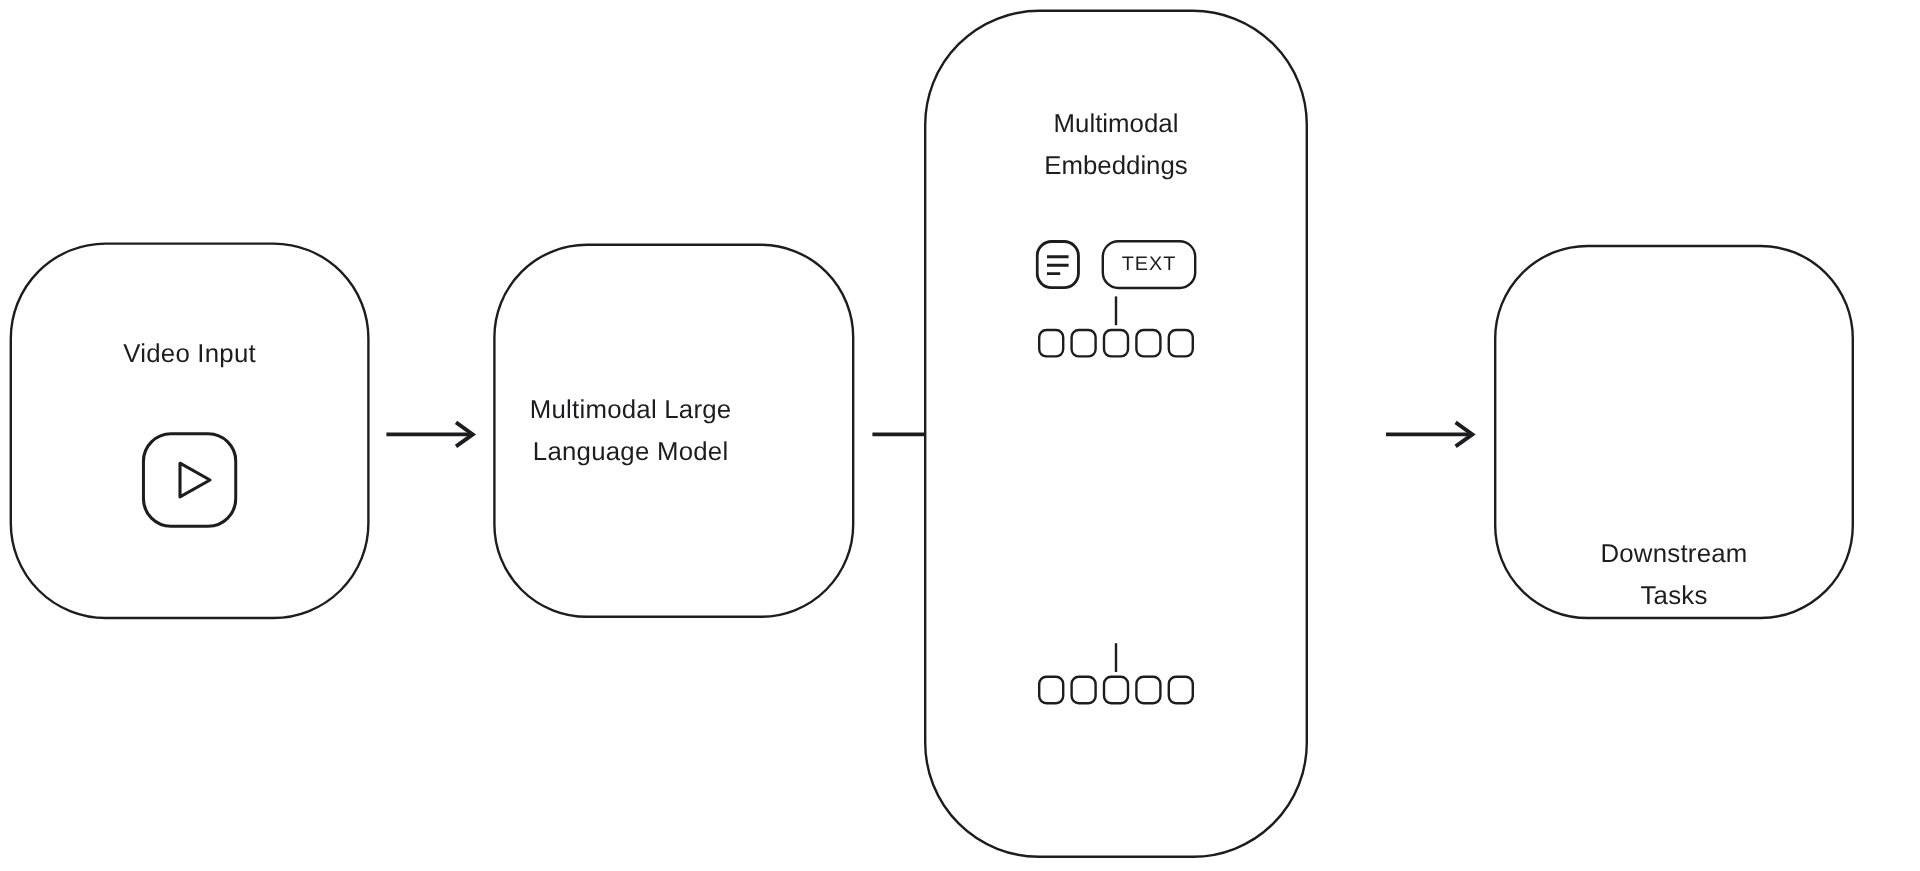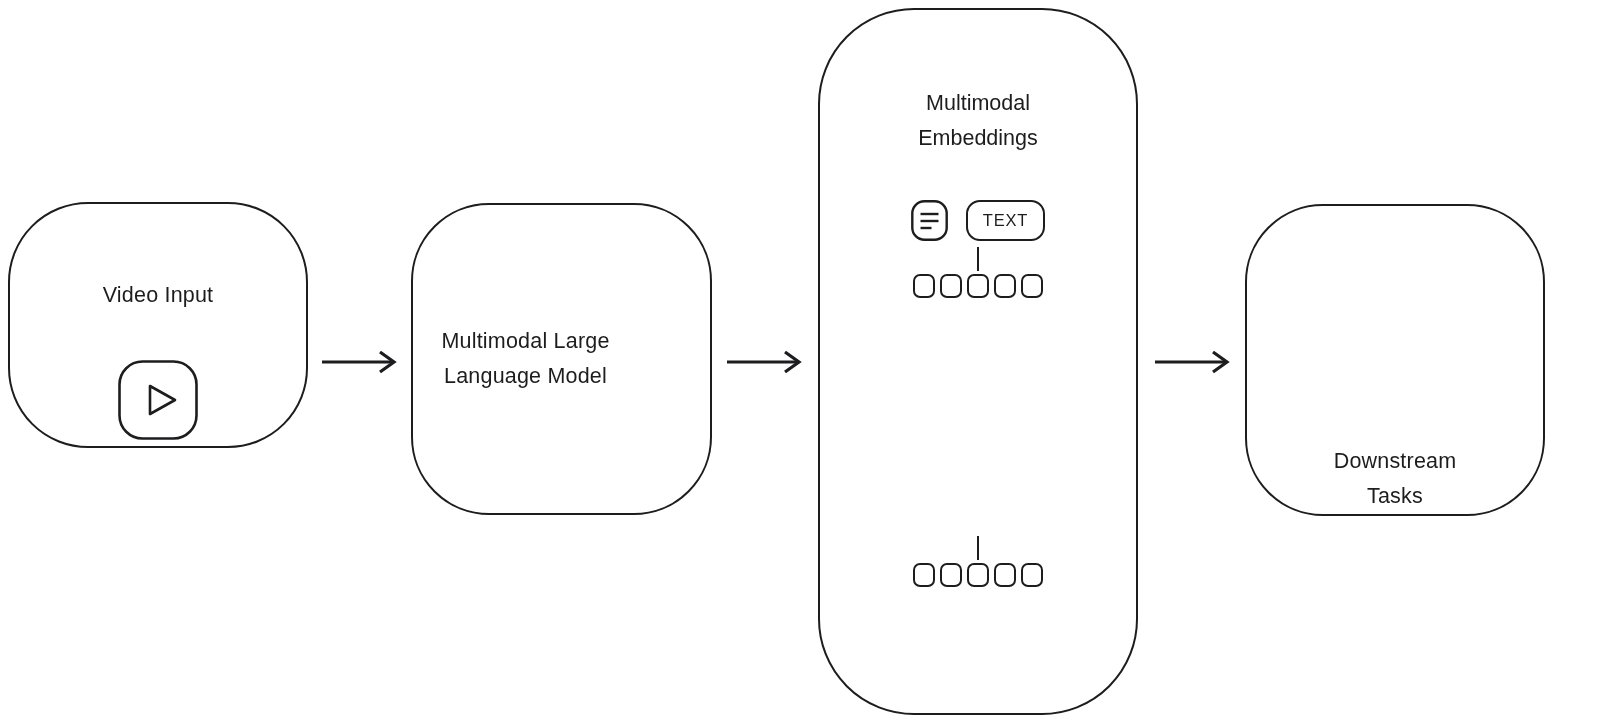--- a/index.html
+++ b/index.html
@@ -22,31 +22,31 @@
 
   .node-label {
     font-size: 21.5px;
     line-height: 35px;
     text-align: center;
     color: #1d1d1f;
     letter-spacing: 0.2px;
   }
 
   
-  .node-video { left: 8px; top: 202px; width: 300px; height: 246px; border-radius: 80px; padding-left: 17px; }
+  .node-video { left: 8px; top: 202px; width: 300px; height: 314px; border-radius: 80px; padding-left: 17px; }
   .node-video .node-label { position: absolute; top: 74px; left: 0; width: 100%; }
   .play-wrap { position: absolute; top: 156px; left: 50%; transform: translateX(-50%); width: 80px; height: 80px; }
 
   
   .node-mllm { left: 411px; top: 203px; width: 301px; height: 312px; border-radius: 78px;
                display: flex; align-items: center; justify-content: flex-start; }
   .node-mllm .node-label { width: 225px; }
 
   
-  .node-embeddings { left: 818px; top: 8px; width: 320px; height: 707px; border-radius: 96px; }
+  .node-embeddings { left: 770px; top: 8px; width: 320px; height: 707px; border-radius: 96px; }
   .embed-title { position: absolute; top: 76px; left: 50%; transform: translateX(-50%);
                  width: 165px; font-size: 21.5px; line-height: 35px; text-align: center; }
 
   .modality { position: absolute; left: 0; width: 100%;
               display: flex; flex-direction: column; align-items: center; }
   .modality-text  { top: 190px; }
   .modality-image { top: 355px; }
   .modality-audio { top: 520px; }
 
   .mod-row { display: flex; align-items: center; gap: 18px; height: 41px; }

